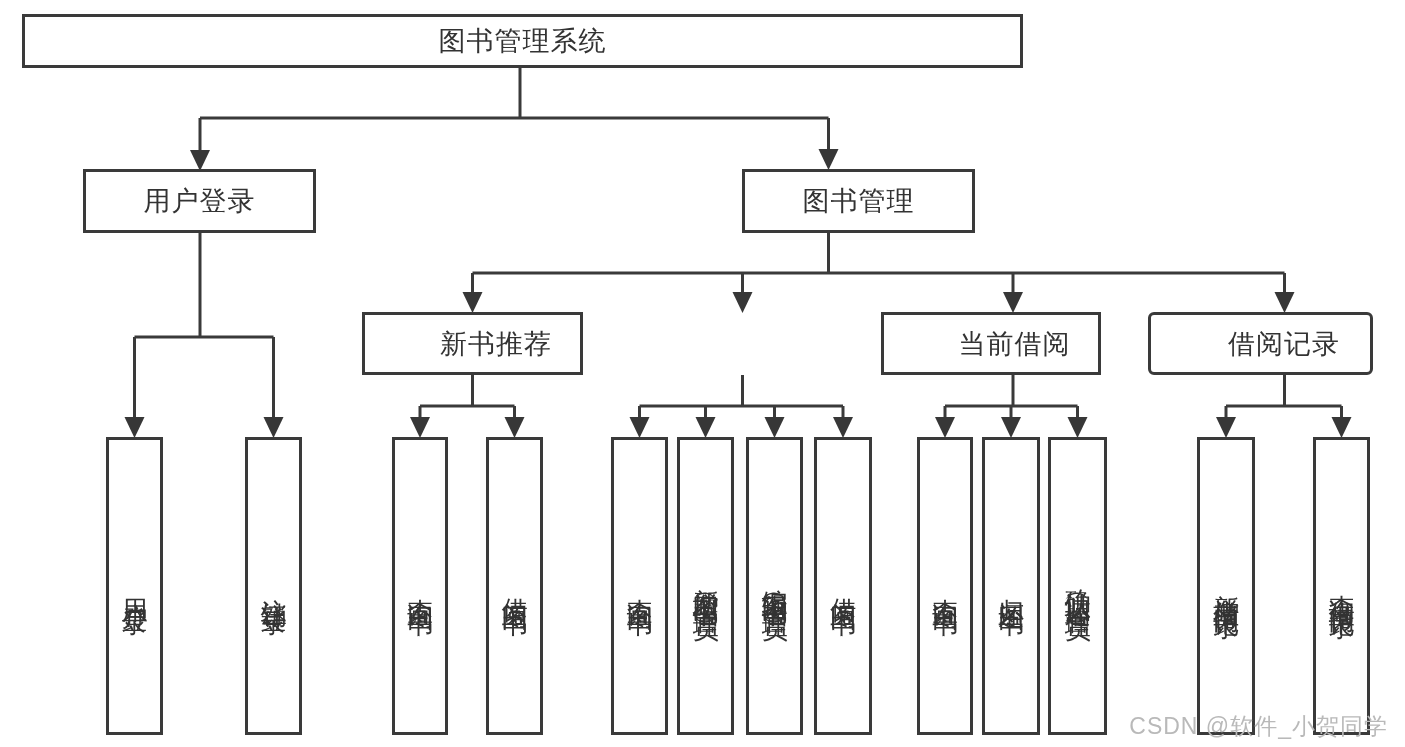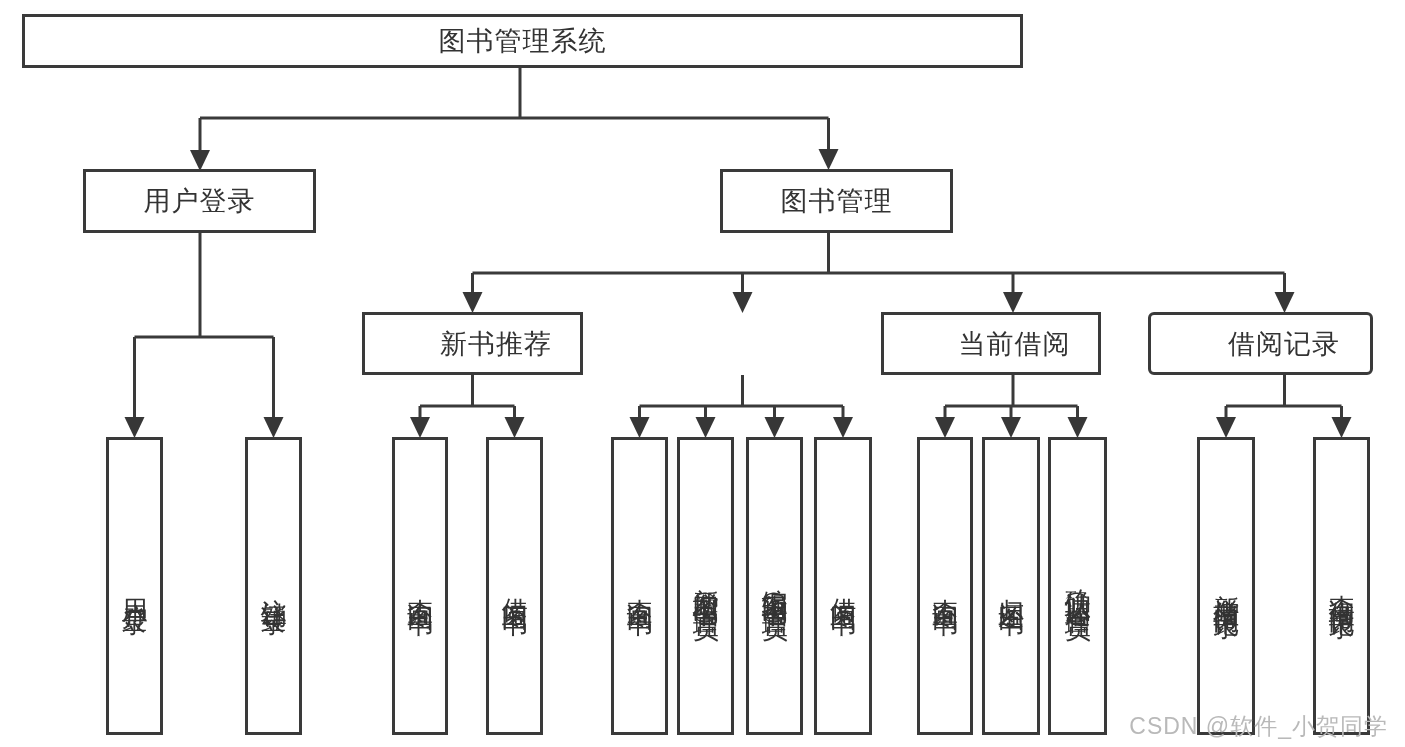--- a/index.html
+++ b/index.html
@@ -43,21 +43,21 @@
   .leaf .v-label {
     writing-mode: vertical-rl;
     text-orientation: mixed;
     font-size: 26px;
     line-height: 1.05;
     letter-spacing: 4px;
     white-space: nowrap;
   }
   .root  { left: 22px;  top: 14px;  width: 1001px; height: 54px; }
   .lvl2a { left: 83px;  top: 169px; width: 233px;  height: 64px; }
-  .lvl2b { left: 720px; top: 169px; width: 233px;  height: 64px; }
+  .lvl2b { left: 742px; top: 169px; width: 233px;  height: 64px; }
   .lvl3  { top: 312px; height: 63px; padding-left: 47px; }
   .lvl3a { left: 362px;  width: 221px; }
   .lvl3b { left: 632px;  width: 221px; }
   .lvl3c { left: 881px;  width: 220px; }
   .lvl3d { left: 1148px; width: 225px; border-radius: 6px; }
   .leaf  { top: 437px; height: 298px; }
   .lf1  { left: 106px;  width: 57px; }
   .lf2  { left: 245px;  width: 57px; }
   .lf3  { left: 392px;  width: 56px; }
   .lf4  { left: 486px;  width: 57px; }

